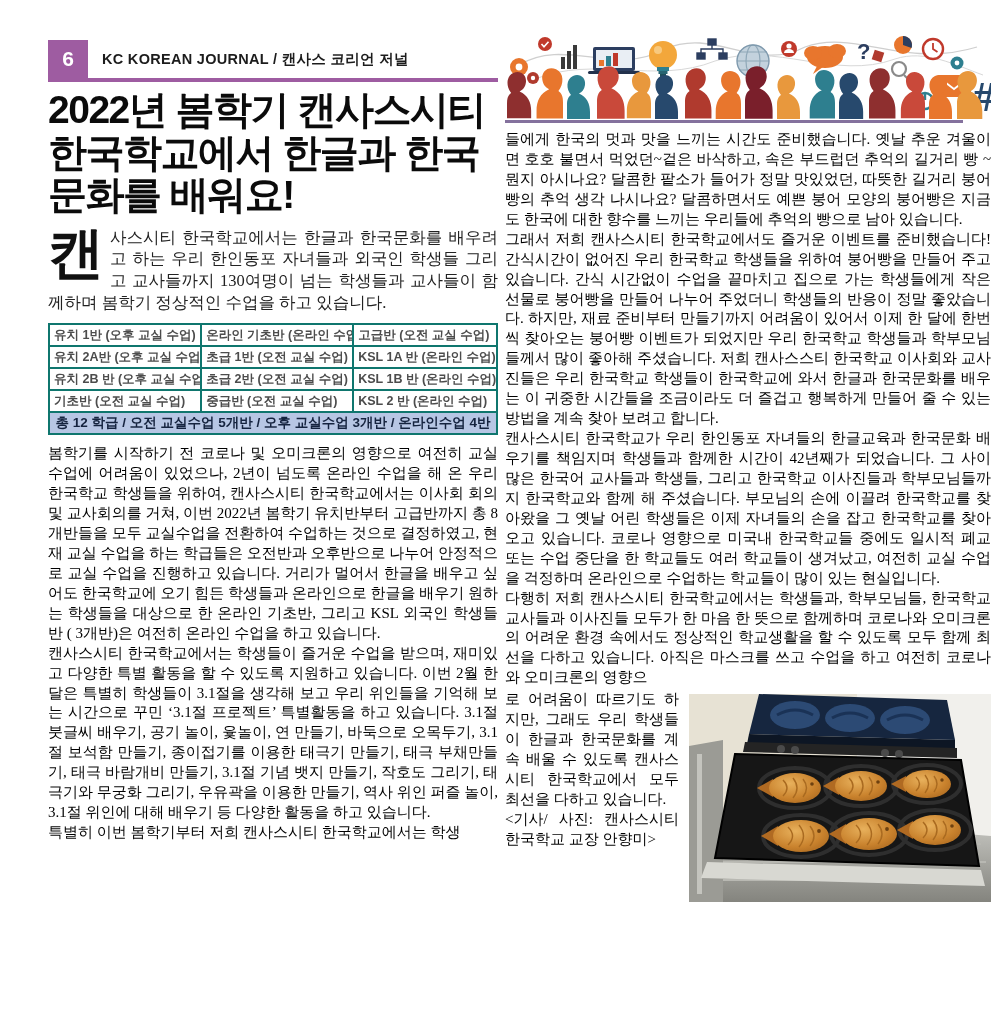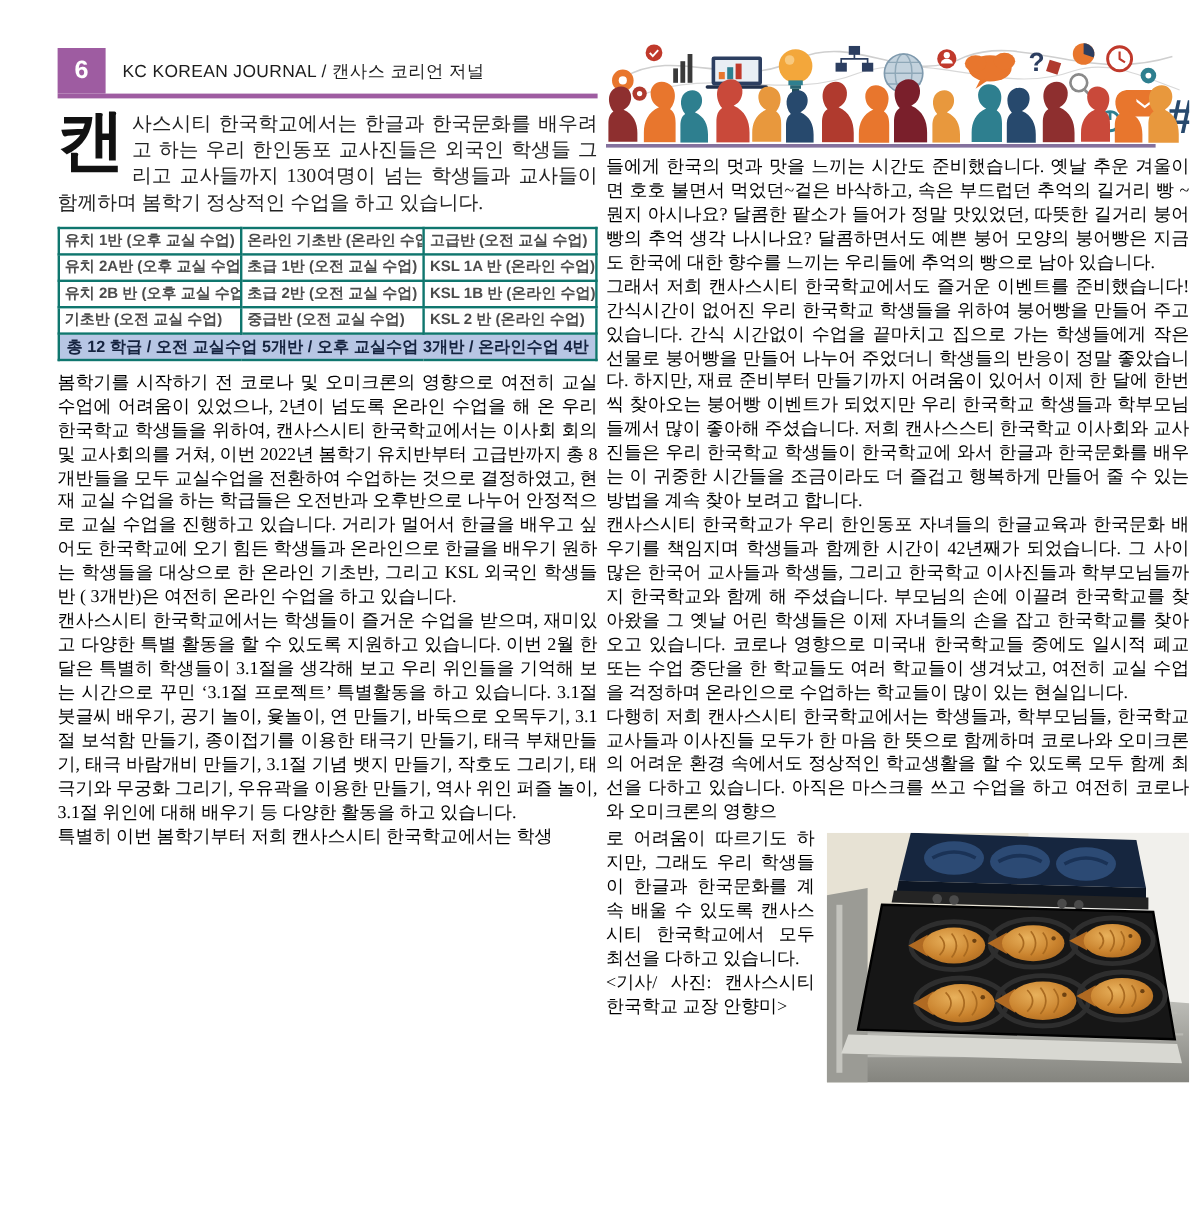--- a/index.html
+++ b/index.html
@@ -6,21 +6,21 @@
   body{width:1001px;height:1024px;position:relative;overflow:hidden;
        font-family:"Liberation Serif","DejaVu Serif",serif;color:#222;}
   .page{position:absolute;inset:0;background:#fff;}
 
   
   .left-col{position:absolute;left:48px;top:40px;width:450px;}
   .masthead-row{display:flex;align-items:stretch;height:38px;border-bottom:4px solid #9e5ca1;}
   .page-badge{width:40px;background:#9e5ca1;color:#fff;display:flex;align-items:center;justify-content:center;
               font-family:"Liberation Sans",sans-serif;font-weight:bold;font-size:21px;}
   .masthead-title{display:flex;align-items:center;padding-left:14px;
-              font-family:"Liberation Sans",sans-serif;font-weight:400;font-size:14.5px;
+              font-family:"Liberation Sans",sans-serif;font-weight:700;font-size:14.5px;
               letter-spacing:.3px;color:#1c1c1c;white-space:nowrap;}
   .headline{margin-top:7px;font-family:"Liberation Sans",sans-serif;font-weight:800;
             font-size:39px;line-height:1.09;letter-spacing:-1.5px;color:#0b0b0b;}
   .headline span{display:block;}
   .intro{margin:10px 0 0 0;font-size:16.5px;line-height:1.33;text-align:justify;}
   .dropcap{float:left;font-size:56px;line-height:.82;font-weight:bold;color:#111;
            padding:4px 6px 0 0;font-family:"Liberation Serif",serif;}
 
   table.class-table{margin-top:9px;width:100%;border-collapse:collapse;table-layout:fixed;
            font-family:"Liberation Sans",sans-serif;font-size:12.5px;font-weight:600;color:#4c4c4c;}
@@ -48,24 +48,29 @@
 
 <div class="page">
 
   <div class="left-col">
 
     <div class="masthead-row">
       <div class="page-badge">6</div>
       <div class="masthead-title">KC KOREAN JOURNAL / 캔사스 코리언 저널</div>
     </div>
 
+    <div class="headline">
+      <span>2022년 봄학기 캔사스시티</span>
+      <span>한국학교에서 한글과 한국</span>
+      <span>문화를 배워요!</span>
+    </div>
 
     <p class="intro">
       <span class="dropcap">캔</span>
-      <span>사스시티 한국학교에서는 한글과 한국문화를 배우려고 하는 우리 한인동포 교사진들은 외국인 학생들 그리고 교사들까지 130여명이 넘는 학생들과 교사들이 함께하며 봄학기 정상적인 수업을 하고 있습니다.</span>
+      <span>사스시티 한국학교에서는 한글과 한국문화를 배우려고 하는 우리 한인동포 자녀들과 외국인 학생들 그리고 교사들까지 130여명이 넘는 학생들과 교사들이 함께하며 봄학기 정상적인 수업을 하고 있습니다.</span>
     </p>
 
     <table class="class-table">
       <tbody>
         <tr>
           <td class="c1">유치 1반   (오후 교실 수업)</td>
           <td class="c2">온라인 기초반 (온라인 수업)</td>
           <td class="c3">고급반 (오전 교실 수업)</td>
         </tr>
         <tr>

